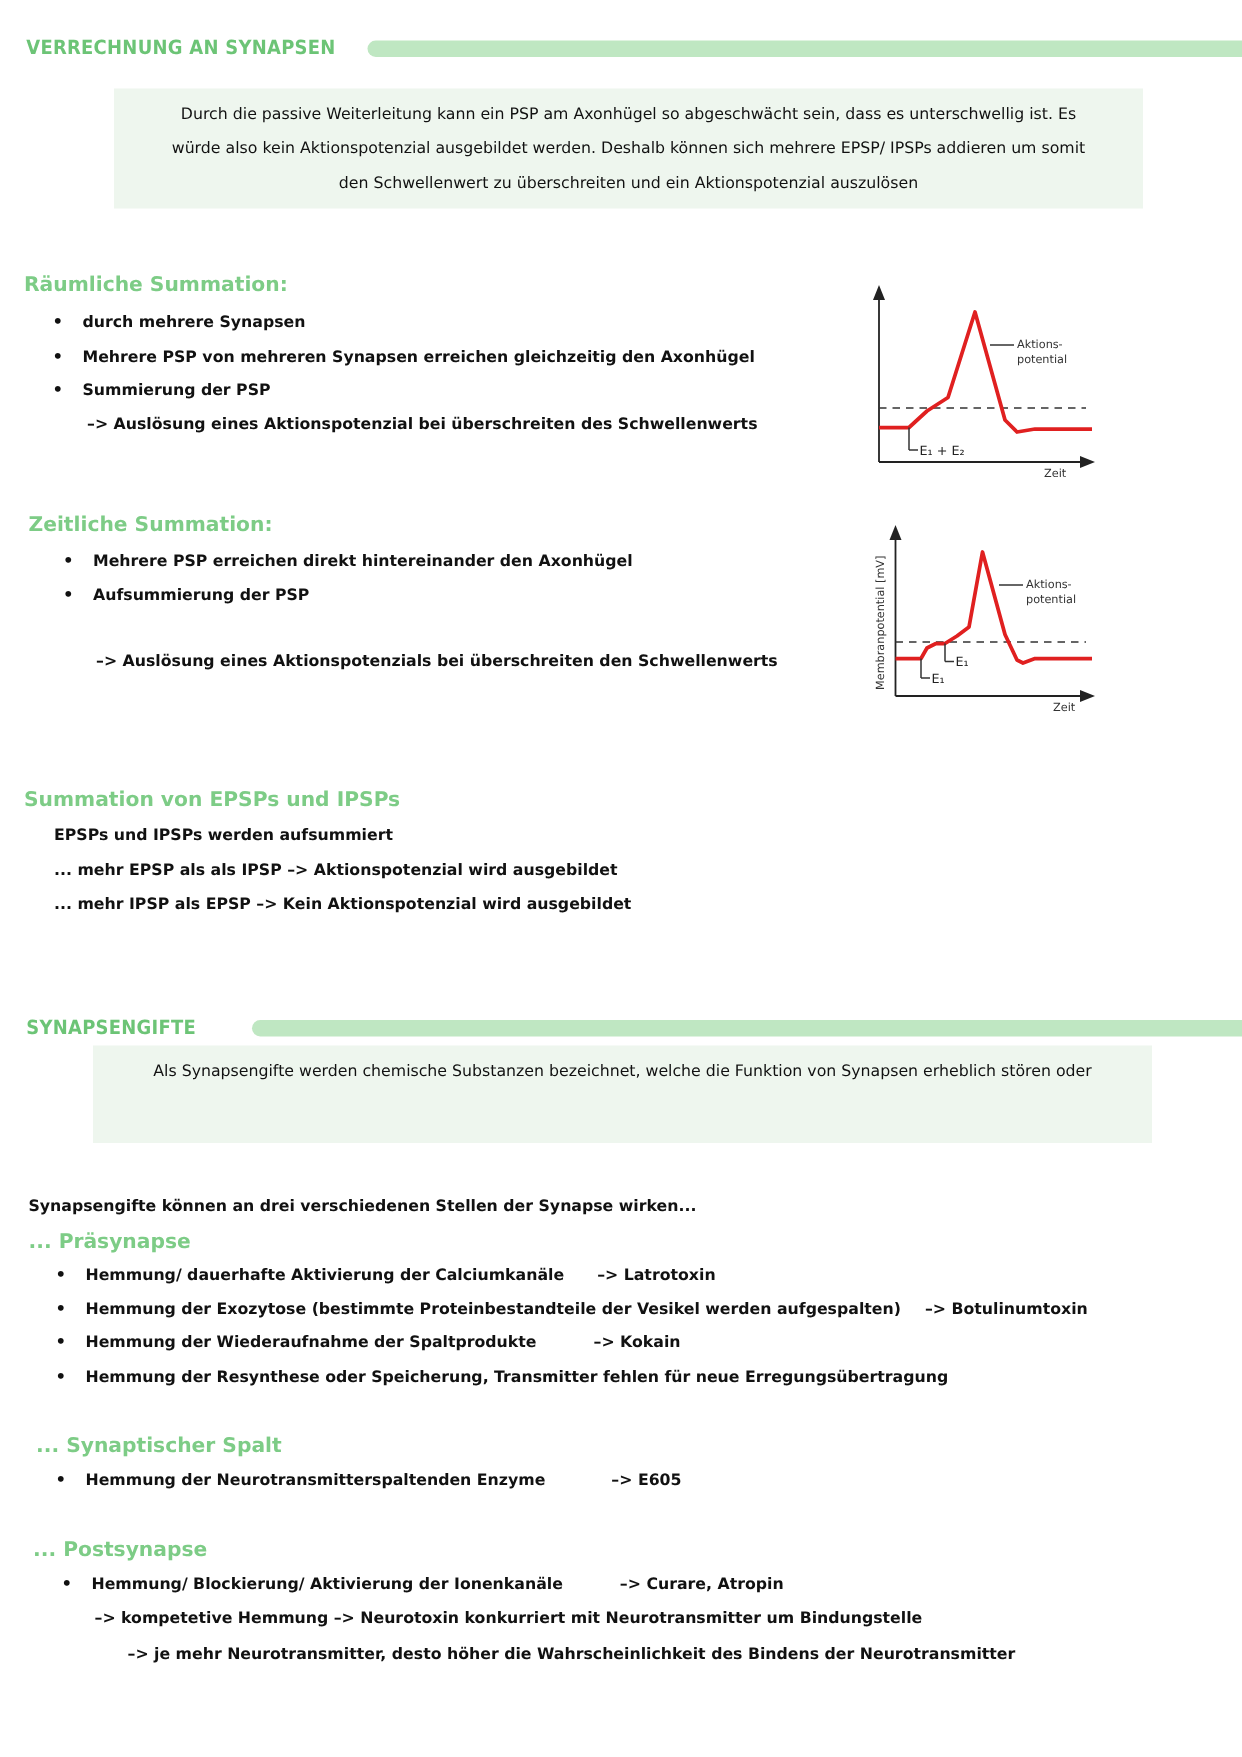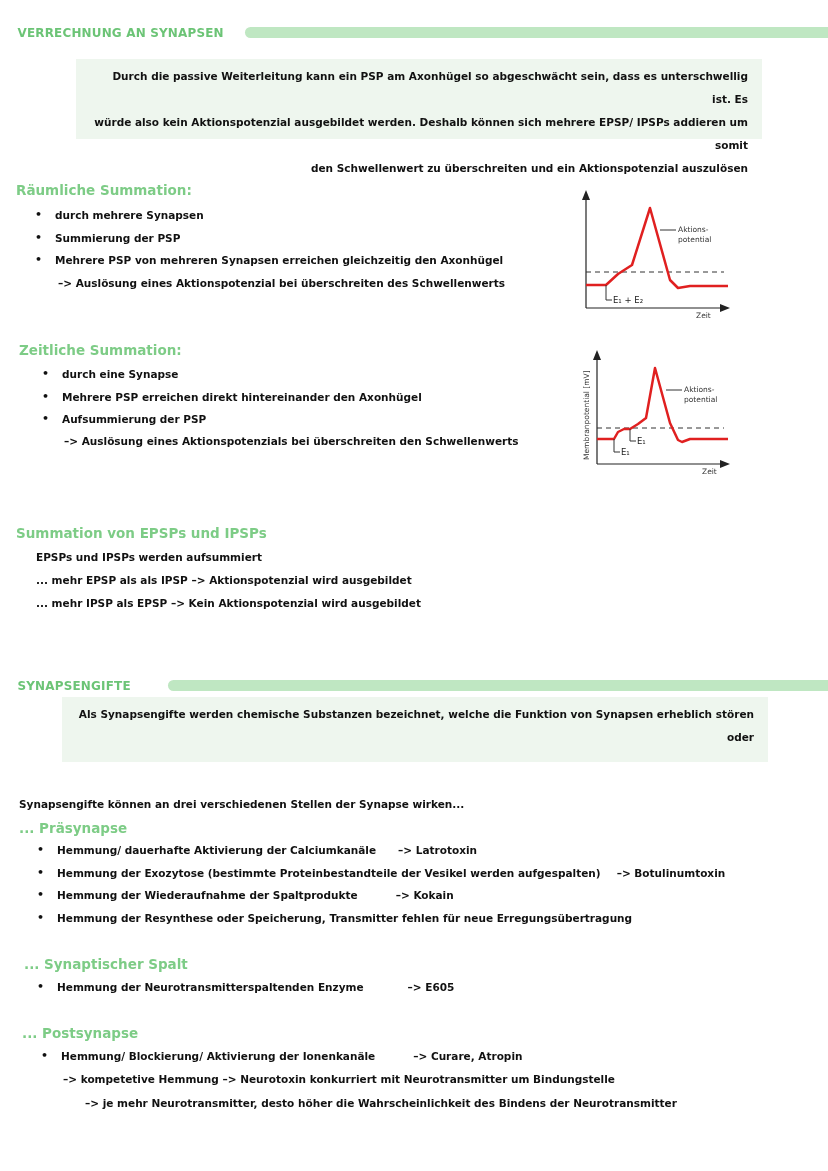--- a/index.html
+++ b/index.html
@@ -42,23 +42,23 @@
       height: 11px;
       background: #bfe7c2;
       border-radius: 6px 0 0 6px;
       margin-left: 2px;
     }
 
     
     .info-box {
       position: absolute;
       background: #eef6ee;
-      text-align: right;
+      text-align: center;
       font-size: 10.5px;
-      font-weight: bold;
+      font-weight: normal;
       line-height: 23px;
       color: #111;
       box-sizing: border-box;
       padding: 6px 14px;
     }
 
     
     .subhead {
       position: absolute;
       font-size: 13.5px;
@@ -111,22 +111,22 @@
 
 <div class="info-box" style="left:76px; top:59px; width:686px; height:80px;">
   <div>Durch die passive Weiterleitung kann ein PSP am Axonhügel so abgeschwächt sein, dass es unterschwellig ist. Es</div>
   <div>würde also kein Aktionspotenzial ausgebildet werden. Deshalb können sich mehrere EPSP/ IPSPs addieren um somit</div>
   <div>den Schwellenwert zu überschreiten und ein Aktionspotenzial auszulösen</div>
 </div>
 
 <div class="subhead" style="left:16px; top:182px;">Räumliche Summation:</div>
 <ul class="blist" style="left:55px; top:204px;">
   <li class="bul">durch mehrere Synapsen</li>
+  <li class="bul">Mehrere PSP von mehreren Synapsen erreichen gleichzeitig den Axonhügel</li>
   <li class="bul">Summierung der PSP</li>
-  <li class="bul">Mehrere PSP von mehreren Synapsen erreichen gleichzeitig den Axonhügel</li>
 </ul>
 <div class="plain-line" style="left:58px; top:272px;">–&gt; Auslösung eines Aktionspotenzial bei überschreiten des Schwellenwerts</div>
 
 <svg class="abs" style="left:578px; top:188px;" width="155" height="130" viewBox="0 0 155 130">
 
   <line x1="8" y1="120" x2="8" y2="8" stroke="#222" stroke-width="1.2"></line>
   <polygon points="8,2 4,12 12,12" fill="#222"></polygon>
   <line x1="8" y1="120" x2="146" y2="120" stroke="#222" stroke-width="1.2"></line>
   <polygon points="152,120 142,116 142,124" fill="#222"></polygon>
 
@@ -138,21 +138,20 @@
   <line x1="28" y1="112" x2="34" y2="112" stroke="#333" stroke-width="1"></line>
   <text x="35" y="115" font-size="8.5" fill="#222">E₁ + E₂</text>
   <line x1="82" y1="42" x2="98" y2="42" stroke="#333" stroke-width="1"></line>
   <text x="100" y="44" font-size="7.5" fill="#333">Aktions-</text>
   <text x="100" y="54" font-size="7.5" fill="#333">potential</text>
   <text x="118" y="130" font-size="7.5" fill="#333">Zeit</text>
 </svg>
 
 <div class="subhead" style="left:19px; top:342px;">Zeitliche Summation:</div>
 <ul class="blist" style="left:62px; top:363px;">
-  <li class="bul">durch eine Synapse</li>
   <li class="bul">Mehrere PSP erreichen direkt hintereinander den Axonhügel</li>
   <li class="bul">Aufsummierung der PSP</li>
 </ul>
 <div class="plain-line" style="left:64px; top:430px;">–&gt; Auslösung eines Aktionspotenzials bei überschreiten den Schwellenwerts</div>
 
 <svg class="abs" style="left:578px; top:348px;" width="155" height="128" viewBox="0 0 155 128">
   <text x="11" y="112" font-size="7.5" fill="#333" transform="rotate(-90 11 112)">Membranpotential [mV]</text>
   <line x1="19" y1="116" x2="19" y2="8" stroke="#222" stroke-width="1.2"></line>
   <polygon points="19,2 15,12 23,12" fill="#222"></polygon>
   <line x1="19" y1="116" x2="146" y2="116" stroke="#222" stroke-width="1.2"></line>

